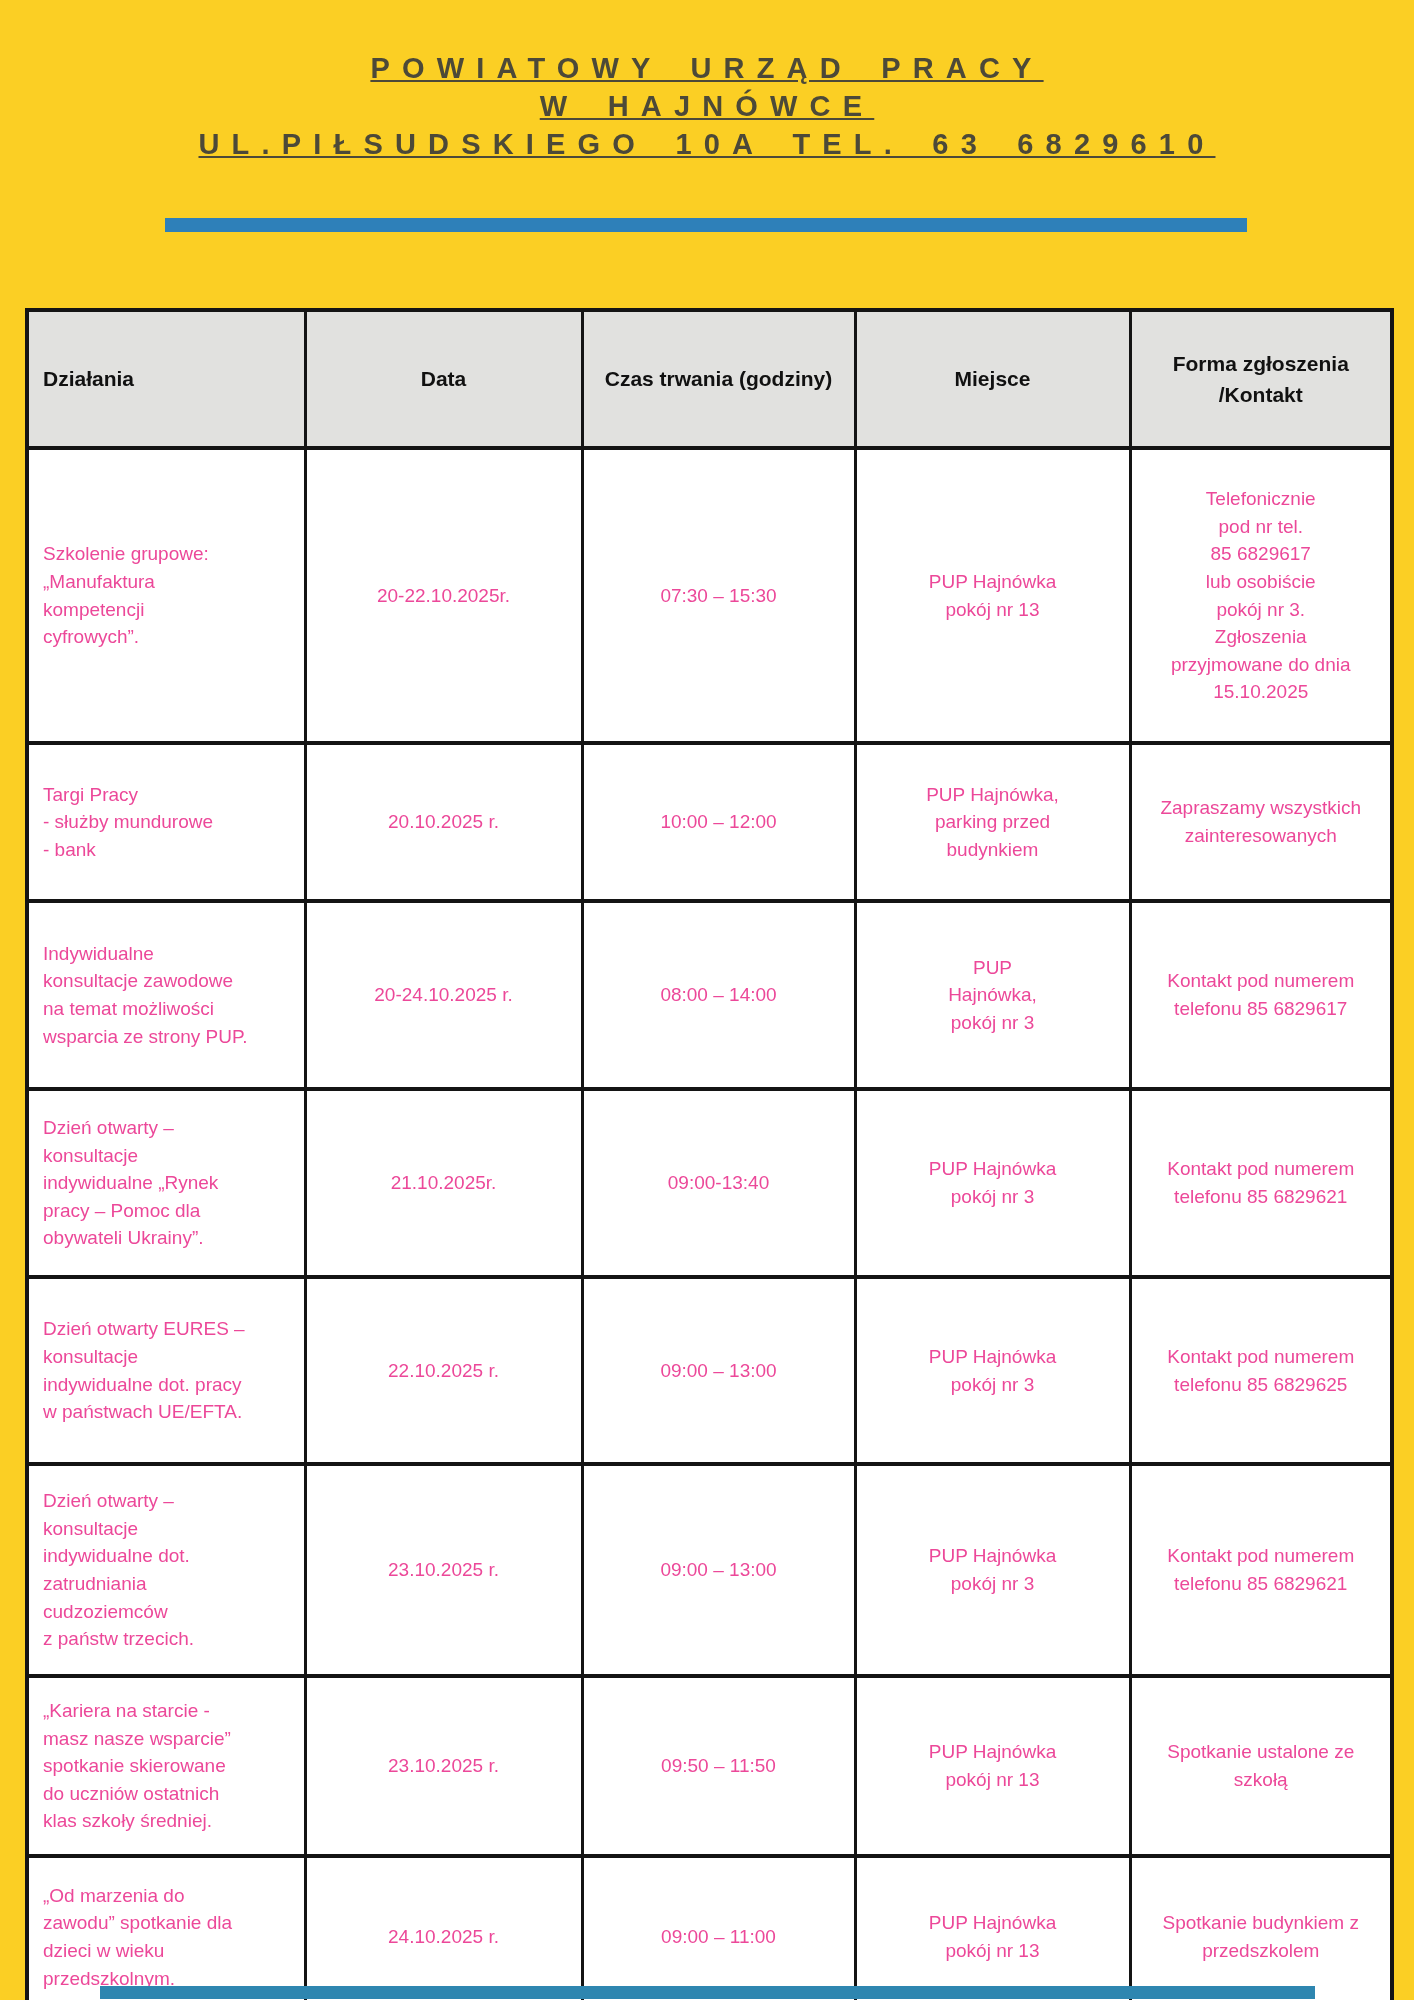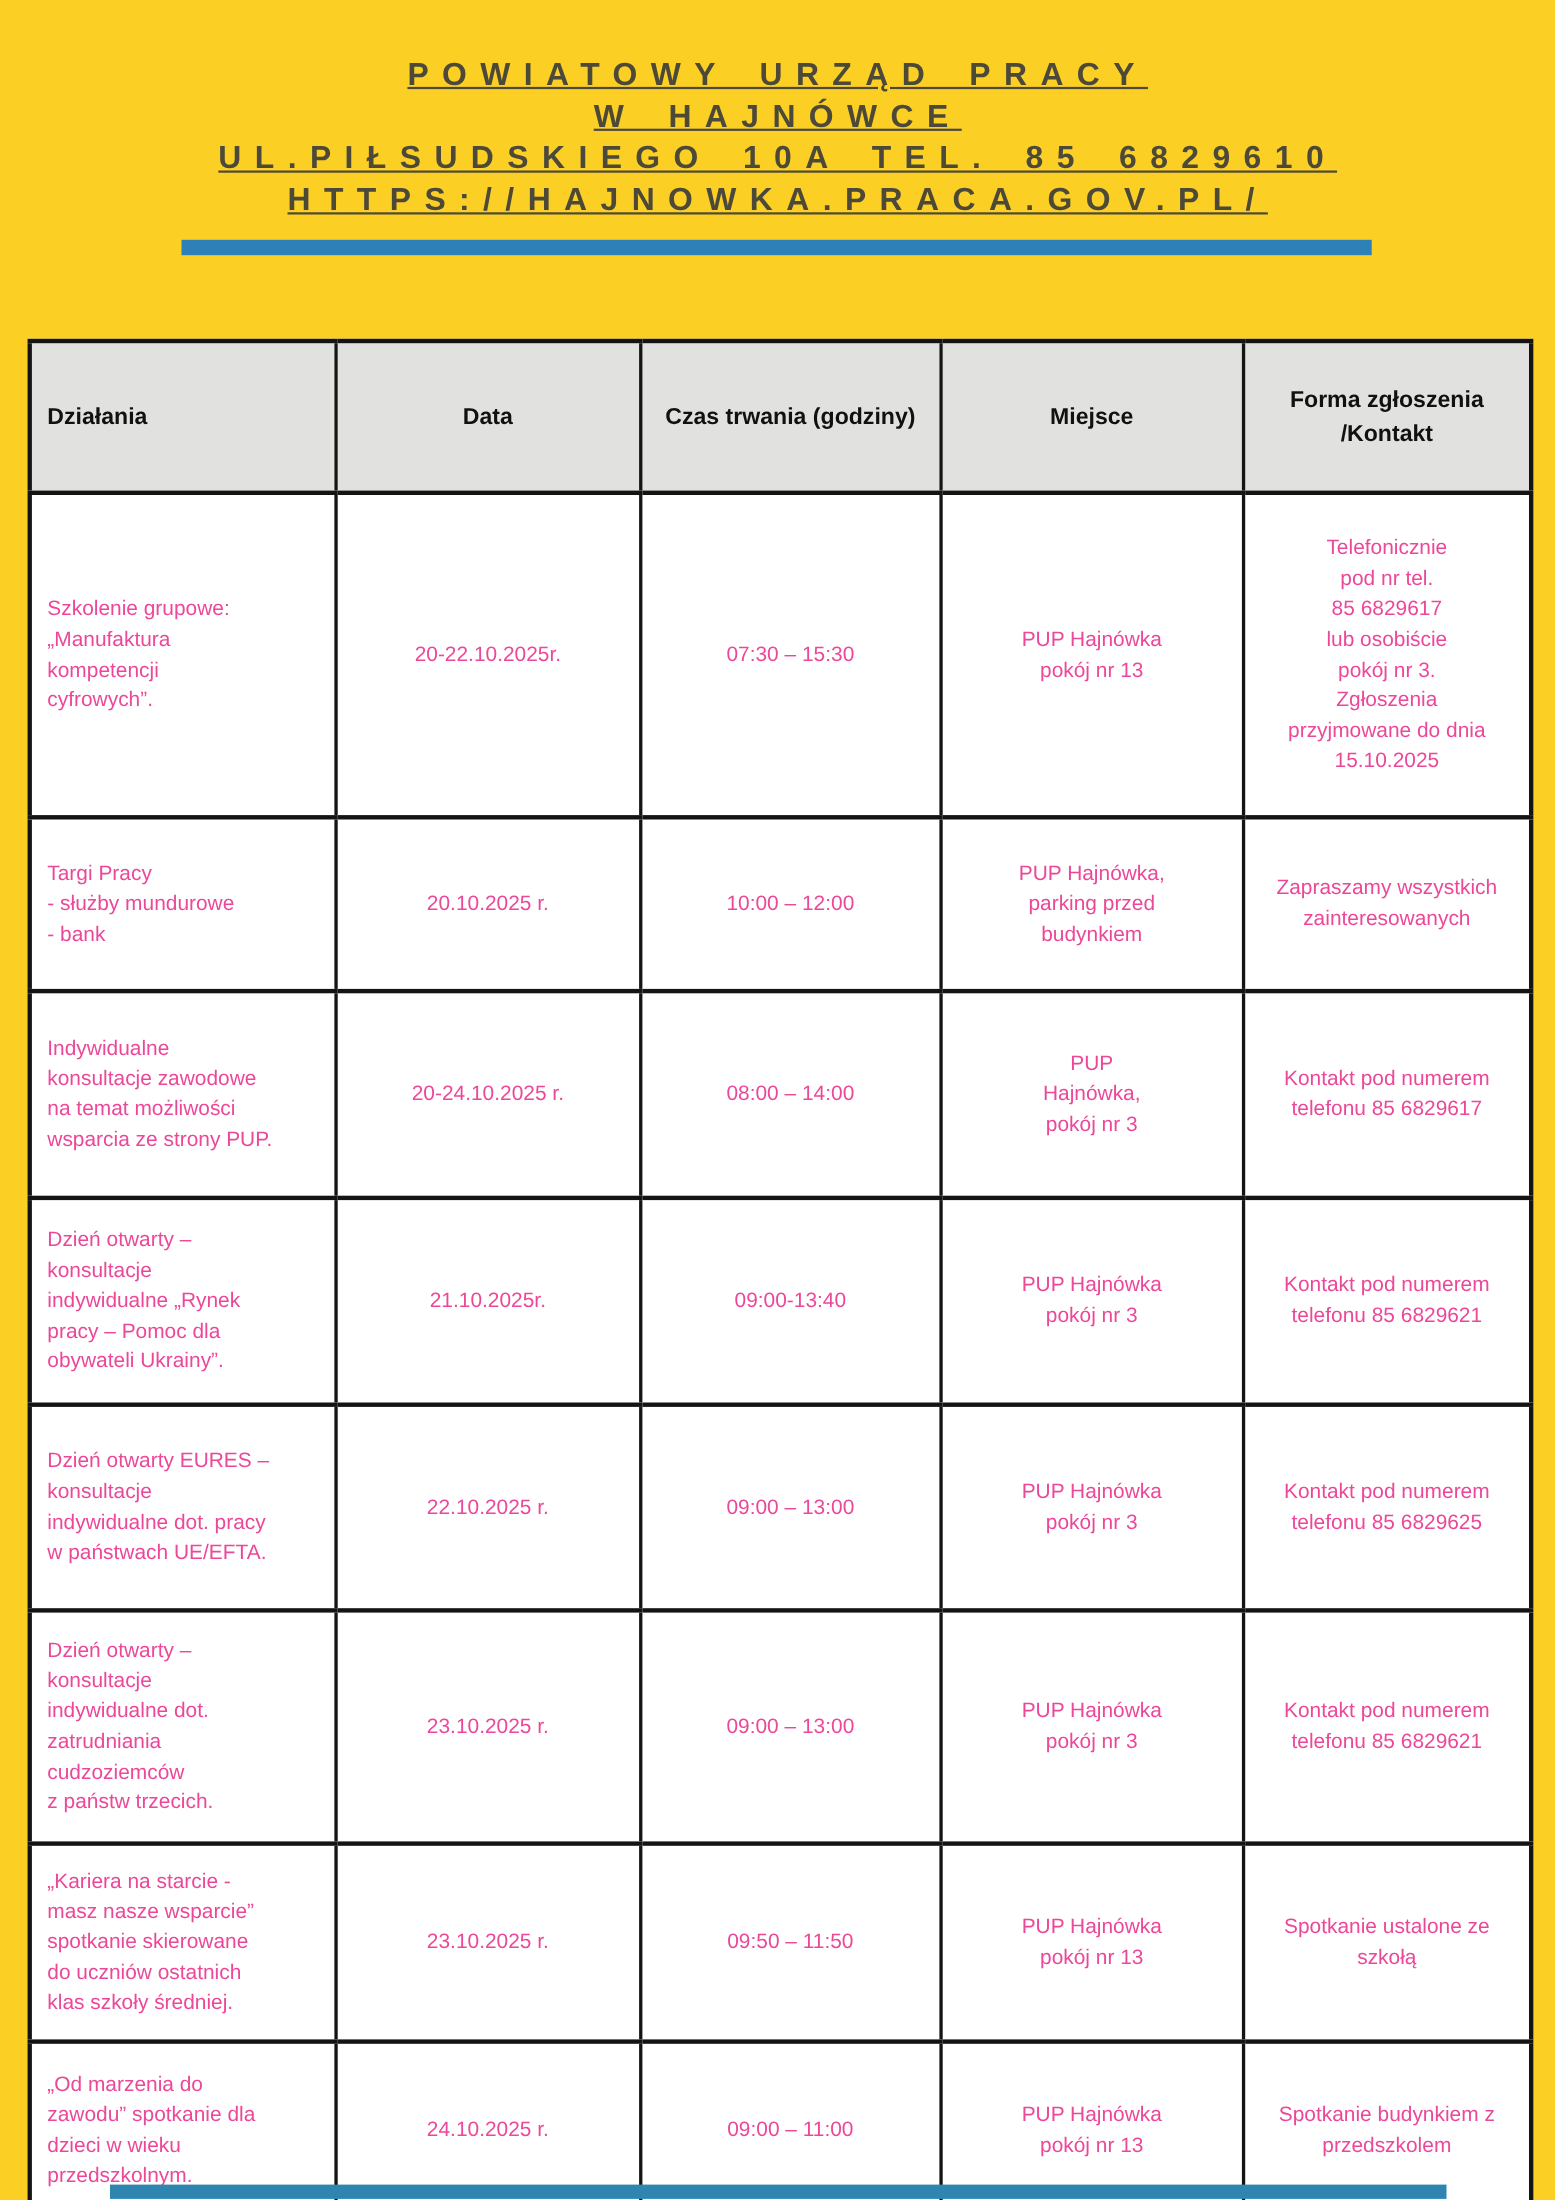--- a/index.html
+++ b/index.html
@@ -71,22 +71,21 @@
     padding-left: 14px;
     padding-right: 8px;
   }
 </style>
 </head>
 <body>
 
 <div class="header">
   <div class="h-line">POWIATOWY URZĄD PRACY</div>
   <div class="h-line">W HAJNÓWCE</div>
-  <div class="h-line">UL.PIŁSUDSKIEGO 10A TEL. 85 6829610</div>
-  <div class="h-line">HTTPS://HAJNOWKA.PRACA.GOV.PL/</div>
+  <div class="h-line">UL.PIŁSUDSKIEGO 10A TEL. 63 6829610</div>
 </div>
 
 <div class="divider"></div>
 
 <table class="events">
   <colgroup>
     <col style="width:278px">
       <col style="width:277px">
       <col style="width:273px">
       <col style="width:275px">

